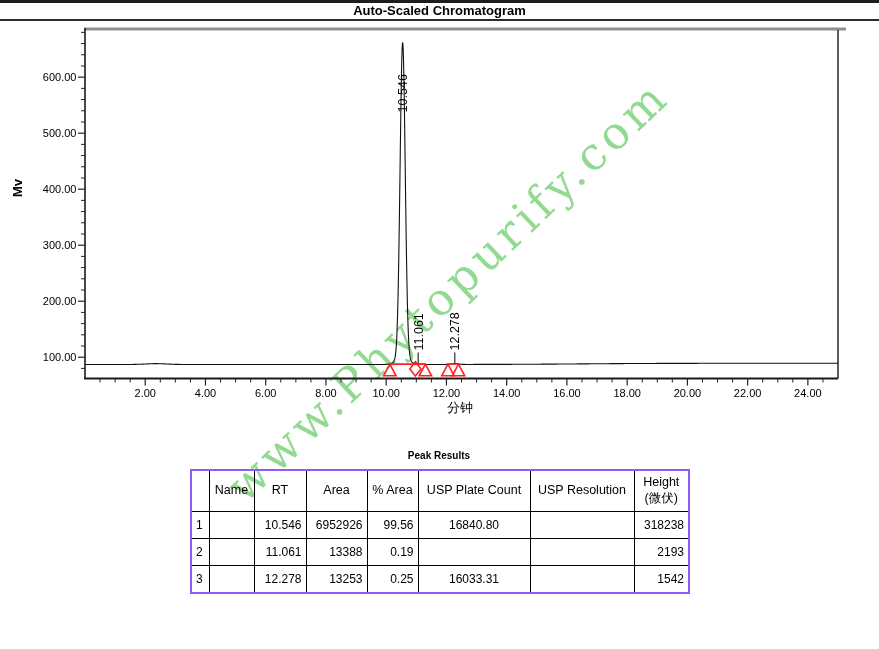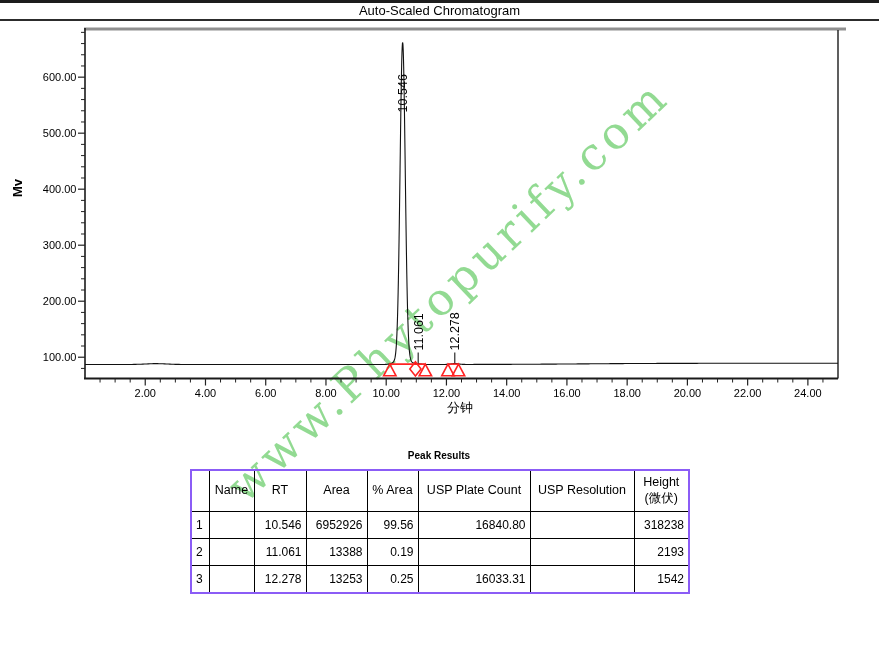--- a/index.html
+++ b/index.html
@@ -4,41 +4,41 @@
 <style>
   html,body{margin:0;padding:0;background:#fff;}
   .page{position:relative;width:879px;height:649px;background:#ffffff;overflow:hidden;
         font-family:"Liberation Sans",sans-serif;color:#000;}
   
   .watermark{position:absolute;left:143px;top:264px;width:612px;height:56px;z-index:1;
              transform:rotate(-43.5deg);font-family:"DejaVu Serif",serif;font-size:45px;
              letter-spacing:5px;white-space:nowrap;text-align:center;opacity:.95;}
   .top-rule{position:absolute;left:0;top:0;width:879px;height:3px;background:#1d1d1d;z-index:2;}
   .chart-title{position:absolute;left:0;top:3px;width:879px;height:15px;line-height:15px;
-               text-align:center;font-size:13px;font-weight:normal;z-index:2;}
+               text-align:center;font-size:13px;font-weight:bold;z-index:2;}
   .title-rule{position:absolute;left:0;top:19px;width:879px;height:2px;background:#2c2c2c;z-index:2;}
   #chart-svg{position:absolute;left:0;top:0;z-index:2;}
   .ylab{position:absolute;left:-4px;top:178px;width:44px;height:20px;line-height:20px;z-index:2;
         transform:rotate(-90deg);text-align:center;font-size:13px;font-weight:bold;}
   .xlab{position:absolute;left:426px;top:400px;width:68px;height:16px;line-height:16px;z-index:2;
         text-align:center;font-size:13px;}
   
   .results{position:absolute;left:190px;top:444px;width:498px;z-index:3;}
   .results-title{height:25px;line-height:23px;text-align:center;font-size:10px;font-weight:bold;}
   table.peaks{border-collapse:collapse;table-layout:fixed;width:498px;background:transparent;
               border:2px solid #8b5cf6;font-size:12px;}
   table.peaks th,table.peaks td{border:1px solid #000;overflow:hidden;padding:0 4px;}
   table.peaks th{font-weight:normal;text-align:center;white-space:pre-line;height:40px;
                  font-size:12.5px;line-height:1.25;padding:0 2px;}
   table.peaks td{height:26px;}
   table.peaks td:nth-child(1){text-align:left;padding-left:4px;}
   table.peaks td:nth-child(2){text-align:left;}
   table.peaks td:nth-child(3),table.peaks td:nth-child(4),
   table.peaks td:nth-child(5),table.peaks td:nth-child(8){text-align:right;}
-  table.peaks td:nth-child(6),table.peaks td:nth-child(7){text-align:right;margin-left:48px;}
+  table.peaks td:nth-child(6),table.peaks td:nth-child(7){text-align:center;margin-left:48px;}
 </style>
 </head>
 <body>
 
 <div class="page">
 
   <div class="watermark" style="color: rgb(141, 217, 141);">www.Phytopurify.com</div>
 
   <div class="top-rule"></div>
   <div class="chart-title">Auto-Scaled Chromatogram</div>

